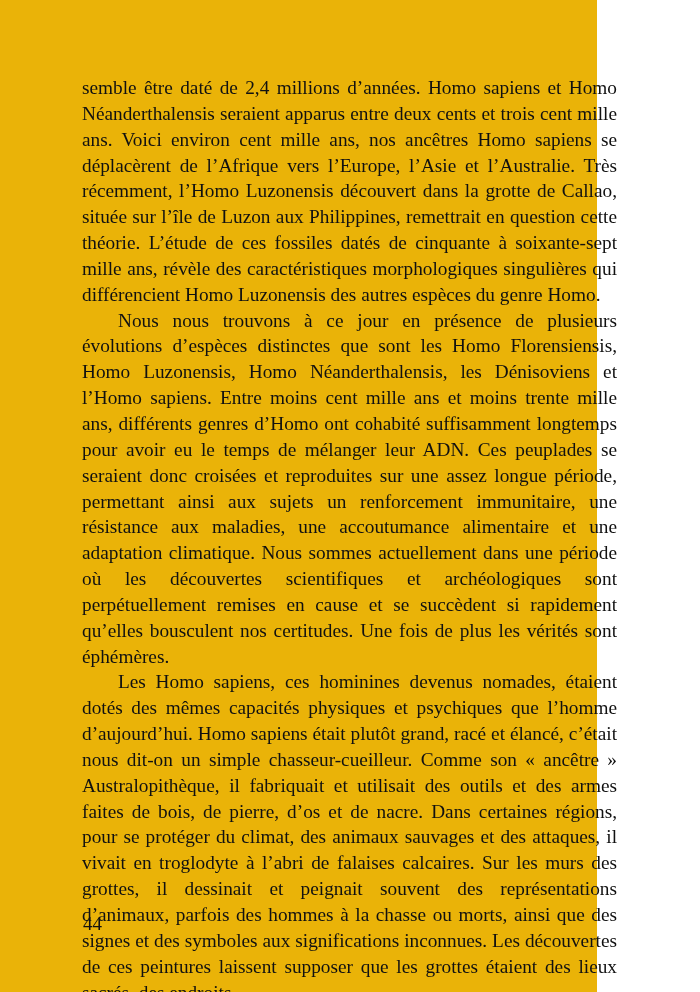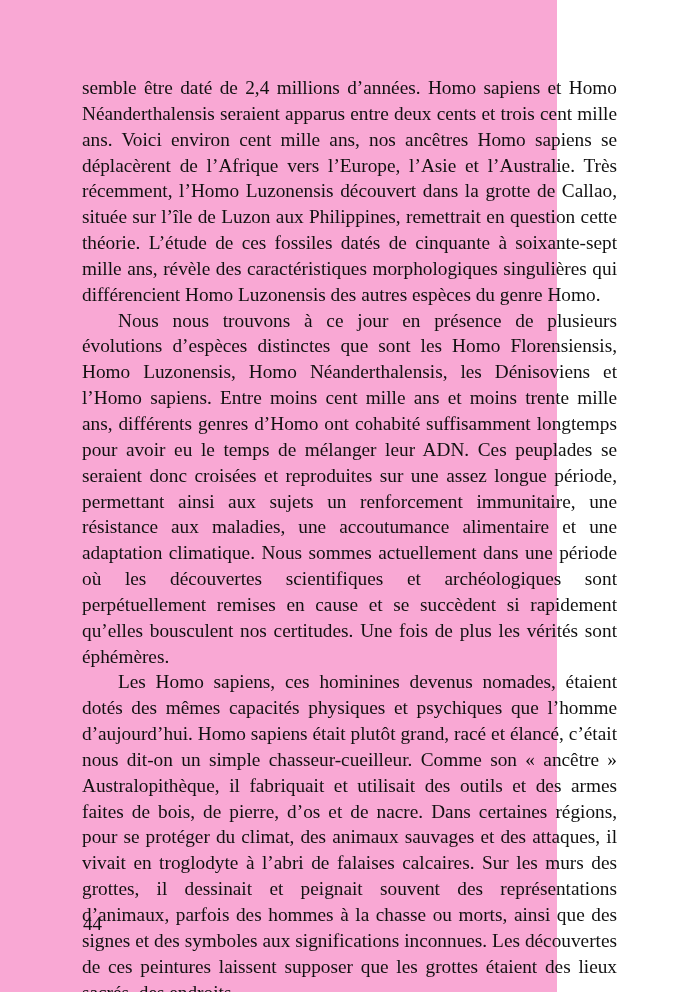--- a/index.html
+++ b/index.html
@@ -13,21 +13,22 @@
       position: relative;
       overflow: hidden;
       font-family: "Liberation Serif", serif;
       color: #111111;
     }
     .page {
       position: absolute;
       left: 0; top: 0;
       width: 557px;
       height: 992px;
-      background: #f9a8d4;
+      background: #eab308;
+      padding-left: 40px;
     }
     .text-block {
       position: absolute;
       left: 82px;
       top: 75px;
       width: 535px;
       font-size: 19.3px;
       line-height: 25.85px;
       text-align: justify;
     }

